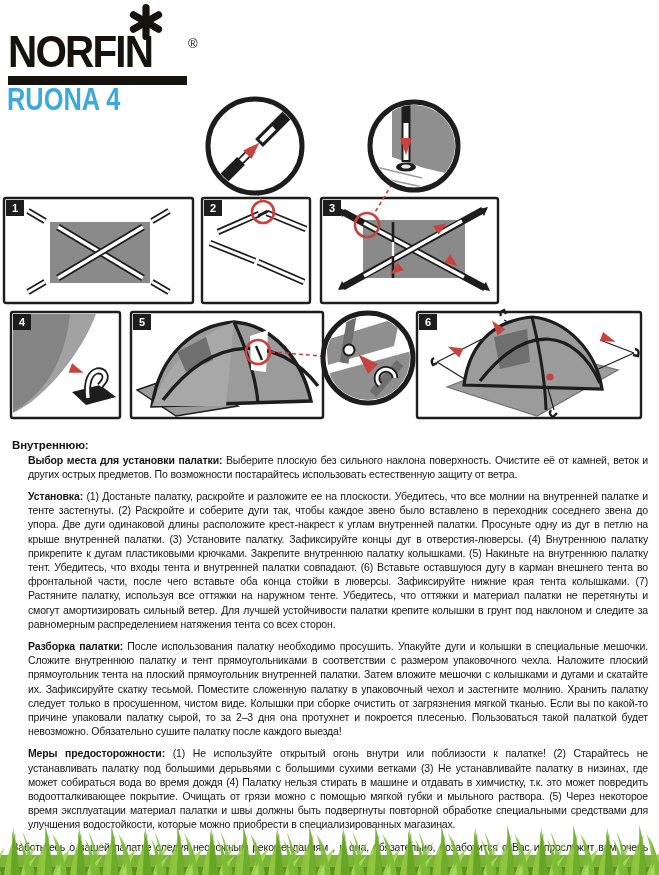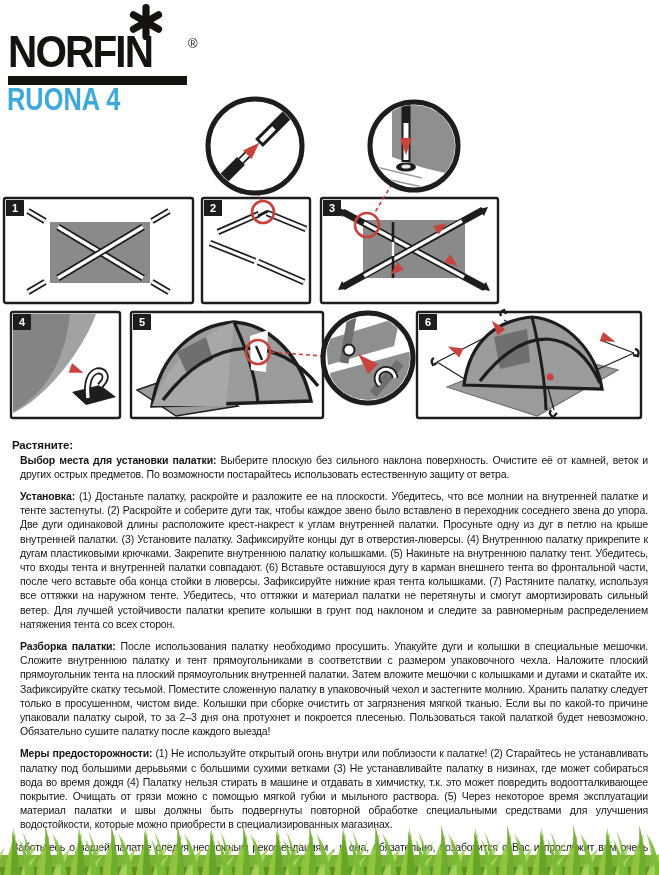--- a/index.html
+++ b/index.html
@@ -16,21 +16,21 @@
          transform:scaleX(.82);transform-origin:left;line-height:1;white-space:nowrap;}
   
   .diagrams{position:absolute;left:0;top:80px;width:659px;height:340px;}
   .panel{fill:#fff;stroke:#1d1d1d;stroke-width:2.4;rx:2;}
   .badge{fill:#1d1d1d;}
   .badge-num{fill:#fff;font-size:11px;font-weight:700;font-family:"Liberation Sans",sans-serif;}
   
   .instructions{position:absolute;left:12px;top:438px;width:636px;font-size:10.5px;
                 line-height:14.2px;letter-spacing:-.15px;text-align:justify;color:#161616;}
   .instructions h3{font-size:11.5px;margin:0;line-height:14.5px;}
-  .instructions p{margin:0 0 8px 8px;}
+  .instructions p{margin:0 0 8px 16px;}
   .instructions p.closing{margin:4px 0 0 0;}
   
   .grass{position:absolute;left:0;bottom:0;width:659px;height:52px;}
 </style>
 </head>
 <body>
 
 <div class="page">
 
   <svg class="logo-star" viewBox="0 0 40 40">
@@ -231,21 +231,21 @@
         <circle cx="349" cy="270" r="5.5" fill="#fff" stroke="#1d1d1d" stroke-width="2"></circle>
         <line x1="400" y1="283" x2="373" y2="314" stroke="#6f6f6f" stroke-width="9"></line>
         <path d="M380,305 a9,9 0 1 1 15,-7" fill="none" stroke="#1d1d1d" stroke-width="6.5"></path>
         <path d="M380,305 a9,9 0 1 1 15,-7" fill="none" stroke="#fff" stroke-width="3"></path>
         <polygon points="-10,-7 11,0 -10,7" fill="#C9433E" transform="translate(366,282) rotate(-135)"></polygon>
       </g>
     </g>
   </svg>
 
   <div class="instructions">
-    <h3>Растяните:</h3>
+    <h3>Внутреннюю:</h3>
     <p><b>Выбор места для установки палатки:</b> <span>Выберите плоскую без сильного наклона  поверхность. Очистите её от камней, веток и других острых предметов. По возможности постарайтесь использовать естественную защиту от ветра.</span></p>
     <p><b>Установка:</b> <span>(1) Достаньте палатку, раскройте и разложите ее на плоскости. Убедитесь, что все молнии на внутренней палатке и тенте застегнуты. (2) Раскройте и соберите дуги так, чтобы каждое звено было вставлено в переходник соседнего звена до упора. Две дуги одинаковой длины расположите крест-накрест к углам внутренней палатки. Просуньте одну из дуг в петлю на крыше внутренней палатки. (3) Установите палатку. Зафиксируйте концы дуг в отверстия-люверсы. (4) Внутреннюю палатку прикрепите к дугам пластиковыми крючками. Закрепите внутреннюю палатку колышками. (5) Накиньте на внутреннюю палатку тент. Убедитесь, что входы тента и внутренней палатки совпадают. (6) Вставьте оставшуюся дугу в карман внешнего тента во фронтальной части, после чего вставьте оба конца стойки в люверсы. Зафиксируйте нижние края тента колышками. (7) Растяните палатку, используя все оттяжки на наружном тенте. Убедитесь, что оттяжки и материал палатки не перетянуты и смогут амортизировать сильный ветер. Для лучшей устойчивости палатки крепите колышки в грунт под наклоном и следите за равномерным распределением натяжения тента со всех сторон.</span></p>
     <p><b>Разборка палатки:</b> <span>После использования палатку необходимо просушить. Упакуйте дуги и колышки в специальные мешочки. Сложите внутреннюю палатку и тент прямоугольниками в соответствии с размером упаковочного чехла. Наложите плоский прямоугольник тента на плоский прямоугольник внутренней палатки. Затем вложите мешочки с колышками и дугами и скатайте их. Зафиксируйте скатку тесьмой. Поместите сложенную палатку в упаковочный чехол и застегните молнию. Хранить палатку следует только в просушенном, чистом виде. Колышки при сборке очистить от загрязнения мягкой тканью. Если вы по какой-то причине упаковали палатку сырой, то за 2–3 дня она протухнет и покроется плесенью. Пользоваться такой палаткой будет невозможно. Обязательно сушите палатку после каждого выезда!</span></p>
     <p><b>Меры предосторожности:</b> <span>(1) Не используйте открытый огонь внутри или поблизости к палатке! (2) Старайтесь не устанавливать палатку под большими дерьвьями с большими сухими ветками (3) Не устанавливайте палатку в низинах, где может собираться вода во время дождя (4) Палатку нельзя стирать в машине и отдавать в химчистку, т.к. это может повредить водоотталкивающее покрытие. Очищать от грязи можно с помощью мягкой губки и мыльного раствора. (5) Через некоторое время эксплуатации материал палатки и швы должны быть подвергнуты повторной обработке специальными средствами для улучшения водостойкости, которые можно приобрести в специализированных магазинах.</span></p>
     <p class="closing">Заботьтесь о вашей палатке следуя несложным рекомендациям , и она, обязательно, позаботится о Вас и прослужит вам очень долго!</p>
   </div>
 
   <svg class="grass" viewBox="0 0 659 52" preserveAspectRatio="none">
     <defs>
       <g id="tuft">

